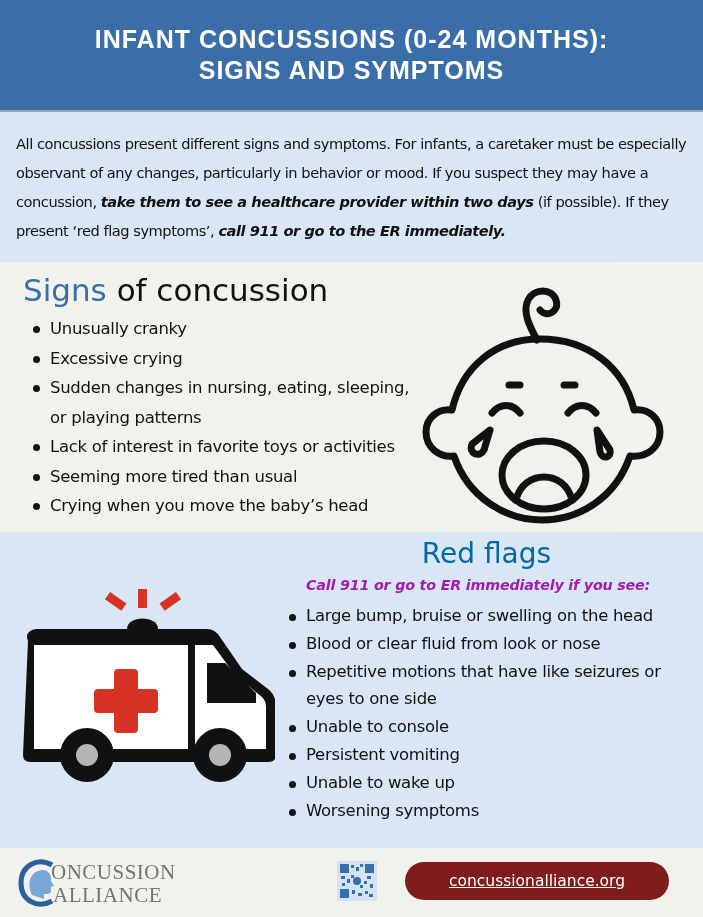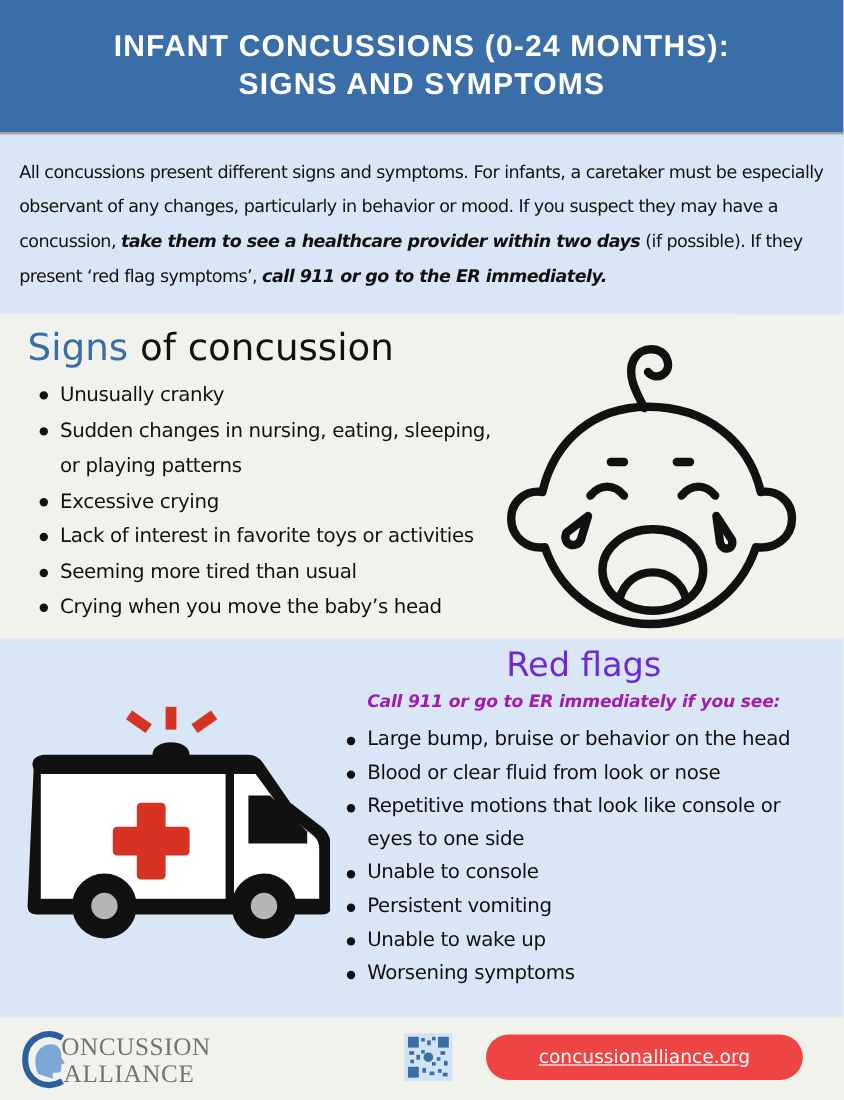--- a/index.html
+++ b/index.html
@@ -57,21 +57,21 @@
   .signs ul.bullets { position: absolute; left: 33px; top: 52px; width: 390px; }
 
   .baby { position: absolute; left: 420px; top: 272px; width: 260px; height: 255px; }
 
   .redflags {
     position: absolute; left: 0; top: 532px; width: 703px; height: 316px;
     background: #d9e6f5;
   }
   .redflags h2 {
     margin: 0; position: absolute; left: 270px; width: 433px; top: 5px; text-align: center;
-    font-family: "DejaVu Sans", sans-serif; font-weight: normal; font-size: 28px; color: #6d28d9;
+    font-family: "DejaVu Sans", sans-serif; font-weight: normal; font-size: 28px; color: #0369a1;
   }
   .redflags .sub {
     position: absolute; left: 306px; top: 45px;
     font-family: "DejaVu Sans", sans-serif; font-weight: bold; font-style: italic; font-size: 14.3px; color: #a21caf;
     letter-spacing: -0.2px;
   }
   .redflags ul.bullets { position: absolute; left: 289px; top: 70px; width: 400px; }
   .redflags ul.bullets li { line-height: 27.8px; }
   .ambulance { position: absolute; left: 20px; top: 585px; width: 255px; height: 200px; }
 
@@ -81,21 +81,21 @@
   }
   .logo { position: absolute; left: 18px; top: 9px; width: 180px; height: 52px; }
   .logo .text1, .logo .text2 {
     position: absolute; font-family: "Liberation Serif", serif; color: #737373; font-size: 21px; letter-spacing: 0.5px;
   }
   .logo .text1 { left: 33px; top: 3px; }
   .logo .text2 { left: 35px; top: 26px; }
   .qr { position: absolute; left: 337px; top: 13px; width: 40px; height: 40px; background: #d4e3f4; }
   .url-pill {
     position: absolute; left: 405px; top: 14px; width: 264px; height: 38px;
-    background: #ef4444; border-radius: 20px;
+    background: #7f1d1d; border-radius: 20px;
     display: flex; align-items: center; justify-content: center;
   }
   .url-pill a {
     color: #ffffff; text-decoration: underline; font-family: "DejaVu Sans", sans-serif; font-size: 15.5px;
   }
 </style>
 </head>
 <body>
 
 <div class="page">
@@ -106,22 +106,22 @@
   </div>
 
   <div class="intro">
     <p><span>All concussions present different signs and symptoms. For infants, a caretaker must be especially observant of any changes, particularly in behavior or mood. If you suspect they may have a concussion, </span><b>take them to see a healthcare provider within two days</b><span> (if possible). If they present ‘red flag symptoms’, </span><b>call 911 or go to the ER immediately.</b></p>
   </div>
 
   <div class="signs">
     <h2><span class="accent">Signs</span><span> of concussion</span></h2>
     <ul class="bullets">
       <li>Unusually cranky</li>
+      <li>Excessive crying</li>
       <li>Sudden changes in nursing, eating, sleeping, or playing patterns</li>
-      <li>Excessive crying</li>
       <li>Lack of interest in favorite toys or activities</li>
       <li>Seeming more tired than usual</li>
       <li>Crying when you move the baby’s head</li>
     </ul>
   </div>
 
   <svg class="baby" viewBox="0 0 260 255" fill="none" stroke="#111" stroke-width="7" stroke-linecap="round" stroke-linejoin="round">
 
     <path d="M117 68 C110 55, 102 40, 108 28 C114 16, 132 16, 136 28 C140 40, 126 46, 120 38"></path>
 
@@ -137,23 +137,23 @@
     <path d="M177 158 L190 178 C192 186, 182 188, 180 180 Z"></path>
 
     <ellipse cx="124" cy="203" rx="42" ry="34"></ellipse>
     <path d="M96 228 C100 212, 112 205, 124 205 C136 205, 148 212, 152 228"></path>
   </svg>
 
   <div class="redflags">
     <h2>Red flags</h2>
     <div class="sub">Call 911 or go to ER immediately if you see:</div>
     <ul class="bullets">
-      <li>Large bump, bruise or behavior on the head</li>
+      <li>Large bump, bruise or swelling on the head</li>
       <li>Blood or clear fluid from look or nose</li>
-      <li>Repetitive motions that look like console or eyes to one side</li>
+      <li>Repetitive motions that have like seizures or eyes to one side</li>
       <li>Unable to console</li>
       <li>Persistent vomiting</li>
       <li>Unable to wake up</li>
       <li>Worsening symptoms</li>
     </ul>
   </div>
 
   <svg class="ambulance" viewBox="0 0 255 200">
 
     <g fill="#d63325">

